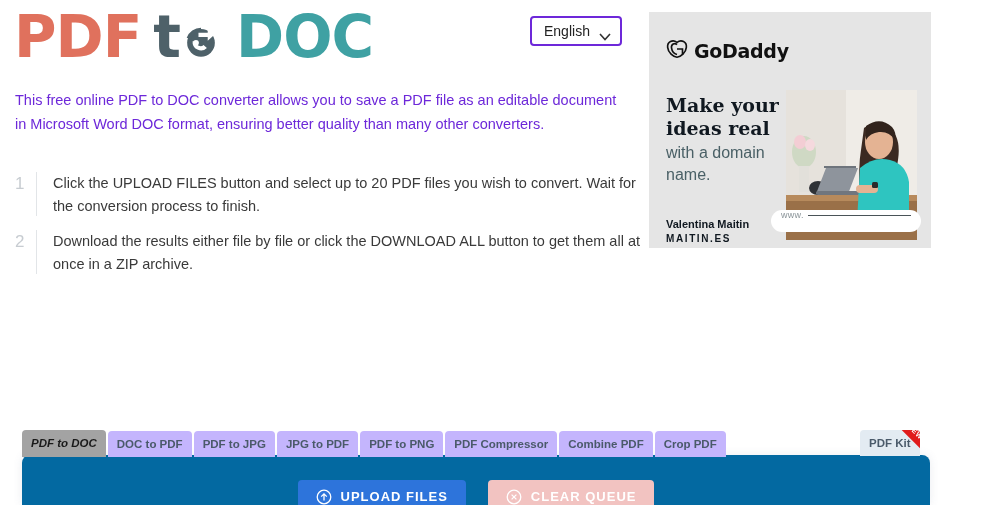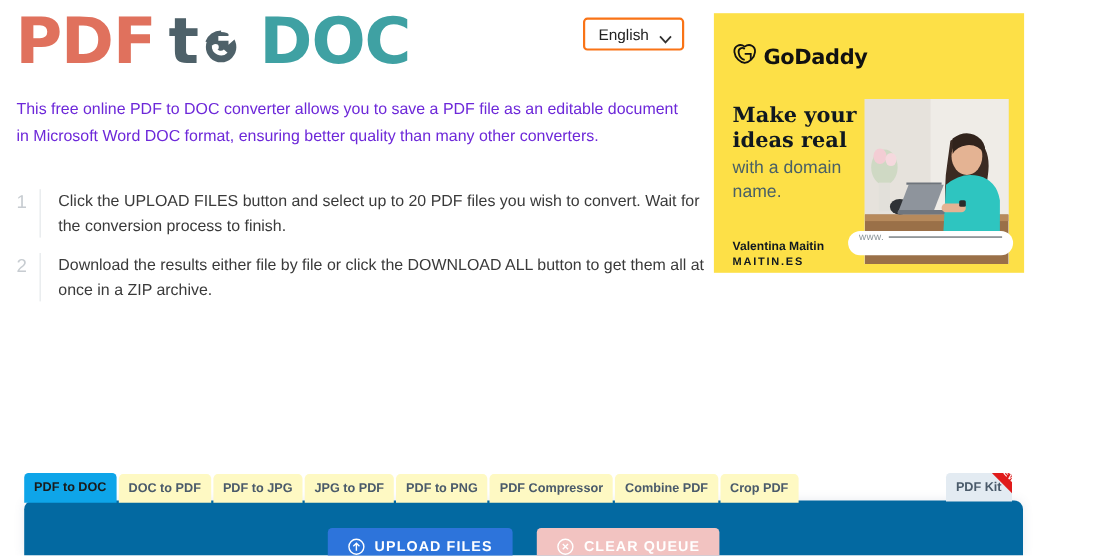--- a/index.html
+++ b/index.html
@@ -50,21 +50,21 @@
   
   .lang-wrap {
     position: absolute;
     left: 530px;
     top: 16px;
   }
   .lang-select {
     appearance: none;
     -webkit-appearance: none;
     background: #ffffff;
-    border: 2px solid #f97316;
+    border: 2px solid #6d28d9;
     border-radius: 4px;
     padding: 5px 30px 5px 12px;
     font-size: 14px;
     font-family: "Liberation Sans", sans-serif;
     color: #222;
     outline: none;
     cursor: pointer;
   }
   .lang-caret {
     position: absolute;
@@ -116,21 +116,21 @@
     color: #3a3a3a;
   }
 
   
   .ad {
     position: absolute;
     left: 649px;
     top: 12px;
     width: 282px;
     height: 236px;
-    background: #fde047;
+    background: #e5e5e5;
     overflow: hidden;
   }
   .ad-logo {
     position: absolute;
     left: 17px;
     top: 26px;
     display: flex;
     align-items: center;
     gap: 6px;
   }
@@ -217,34 +217,35 @@
   .tabs {
     position: absolute;
     left: 22px;
     top: 430px;
     display: flex;
     align-items: flex-end;
     gap: 2px;
     z-index: 3;
   }
   .tab {
-    background: #fef9c3;
+    background: #c4b5fd;
     color: #4a5a6a;
     font-size: 11.5px;
     font-weight: bold;
     padding: 7px 9px 6px 9px;
     border-radius: 4px 4px 0 0;
     white-space: nowrap;
     cursor: pointer;
     line-height: 13px;
   }
   .tab.active {
-    background: #0ea5e9;
+    background: #a3a3a3;
     color: #1a1a1a;
     padding-bottom: 7px;
+    font-style: italic;
   }
   .tab-kit-wrap {
     position: absolute;
     left: 860px;
     top: 430px;
     z-index: 4;
   }
   .tab-kit {
     position: relative;
     background: #e3ebf2;

